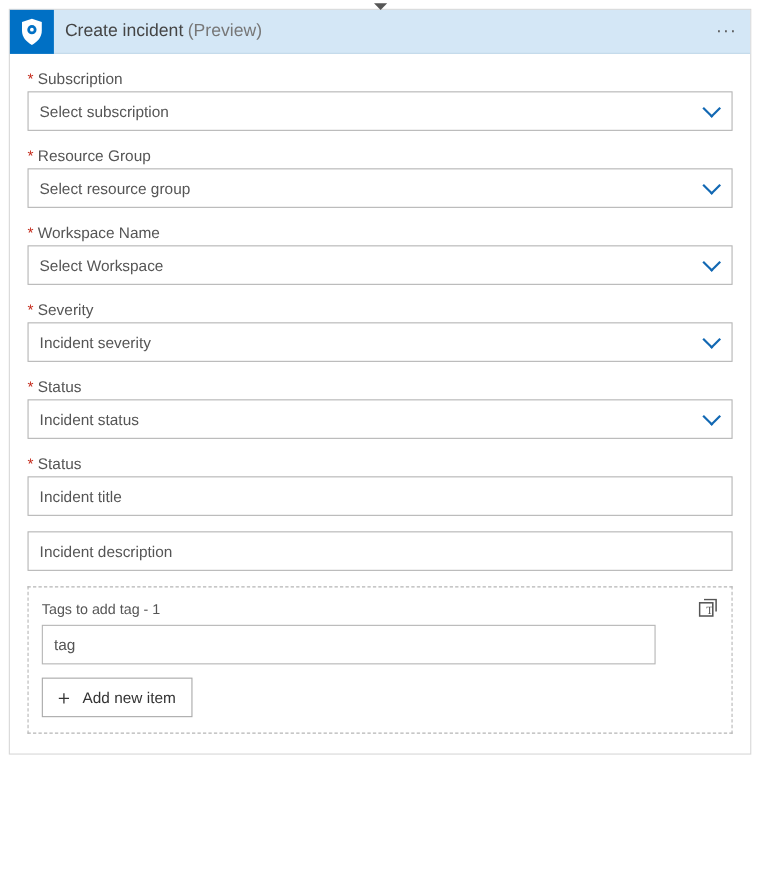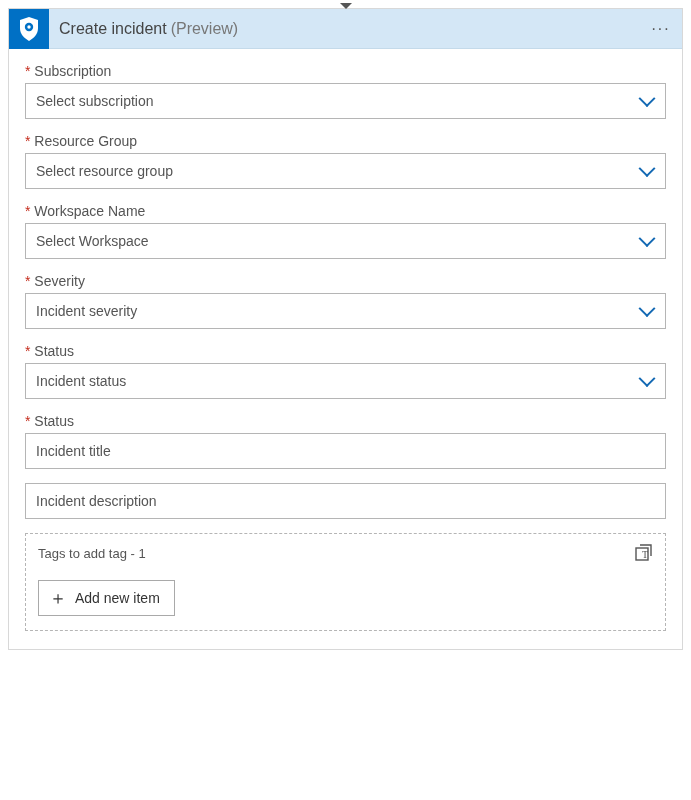--- a/index.html
+++ b/index.html
@@ -200,20 +200,23 @@
       <div class="tags-head">
         <span>Tags to add tag - 1</span>
         <span class="dyn-icon">
           <svg width="18" height="18" viewBox="0 0 18 18">
             <rect x="1" y="4" width="12" height="12" fill="none" stroke="#555" stroke-width="1.4"></rect>
             <path d="M5 1 H16 V12" fill="none" stroke="#555" stroke-width="1.4"></path>
             <text x="7" y="14" font-size="10" fill="#555" font-family="Segoe UI">T</text>
           </svg>
         </span>
       </div>
+      <div class="tag-input-wrap">
+        <div class="control input">tag</div>
+      </div>
       <div class="add-btn">
         <span class="plus">＋</span>
         <span>Add new item</span>
       </div>
     </div>
 
   </div>
 </div>
 
 </body></html>

